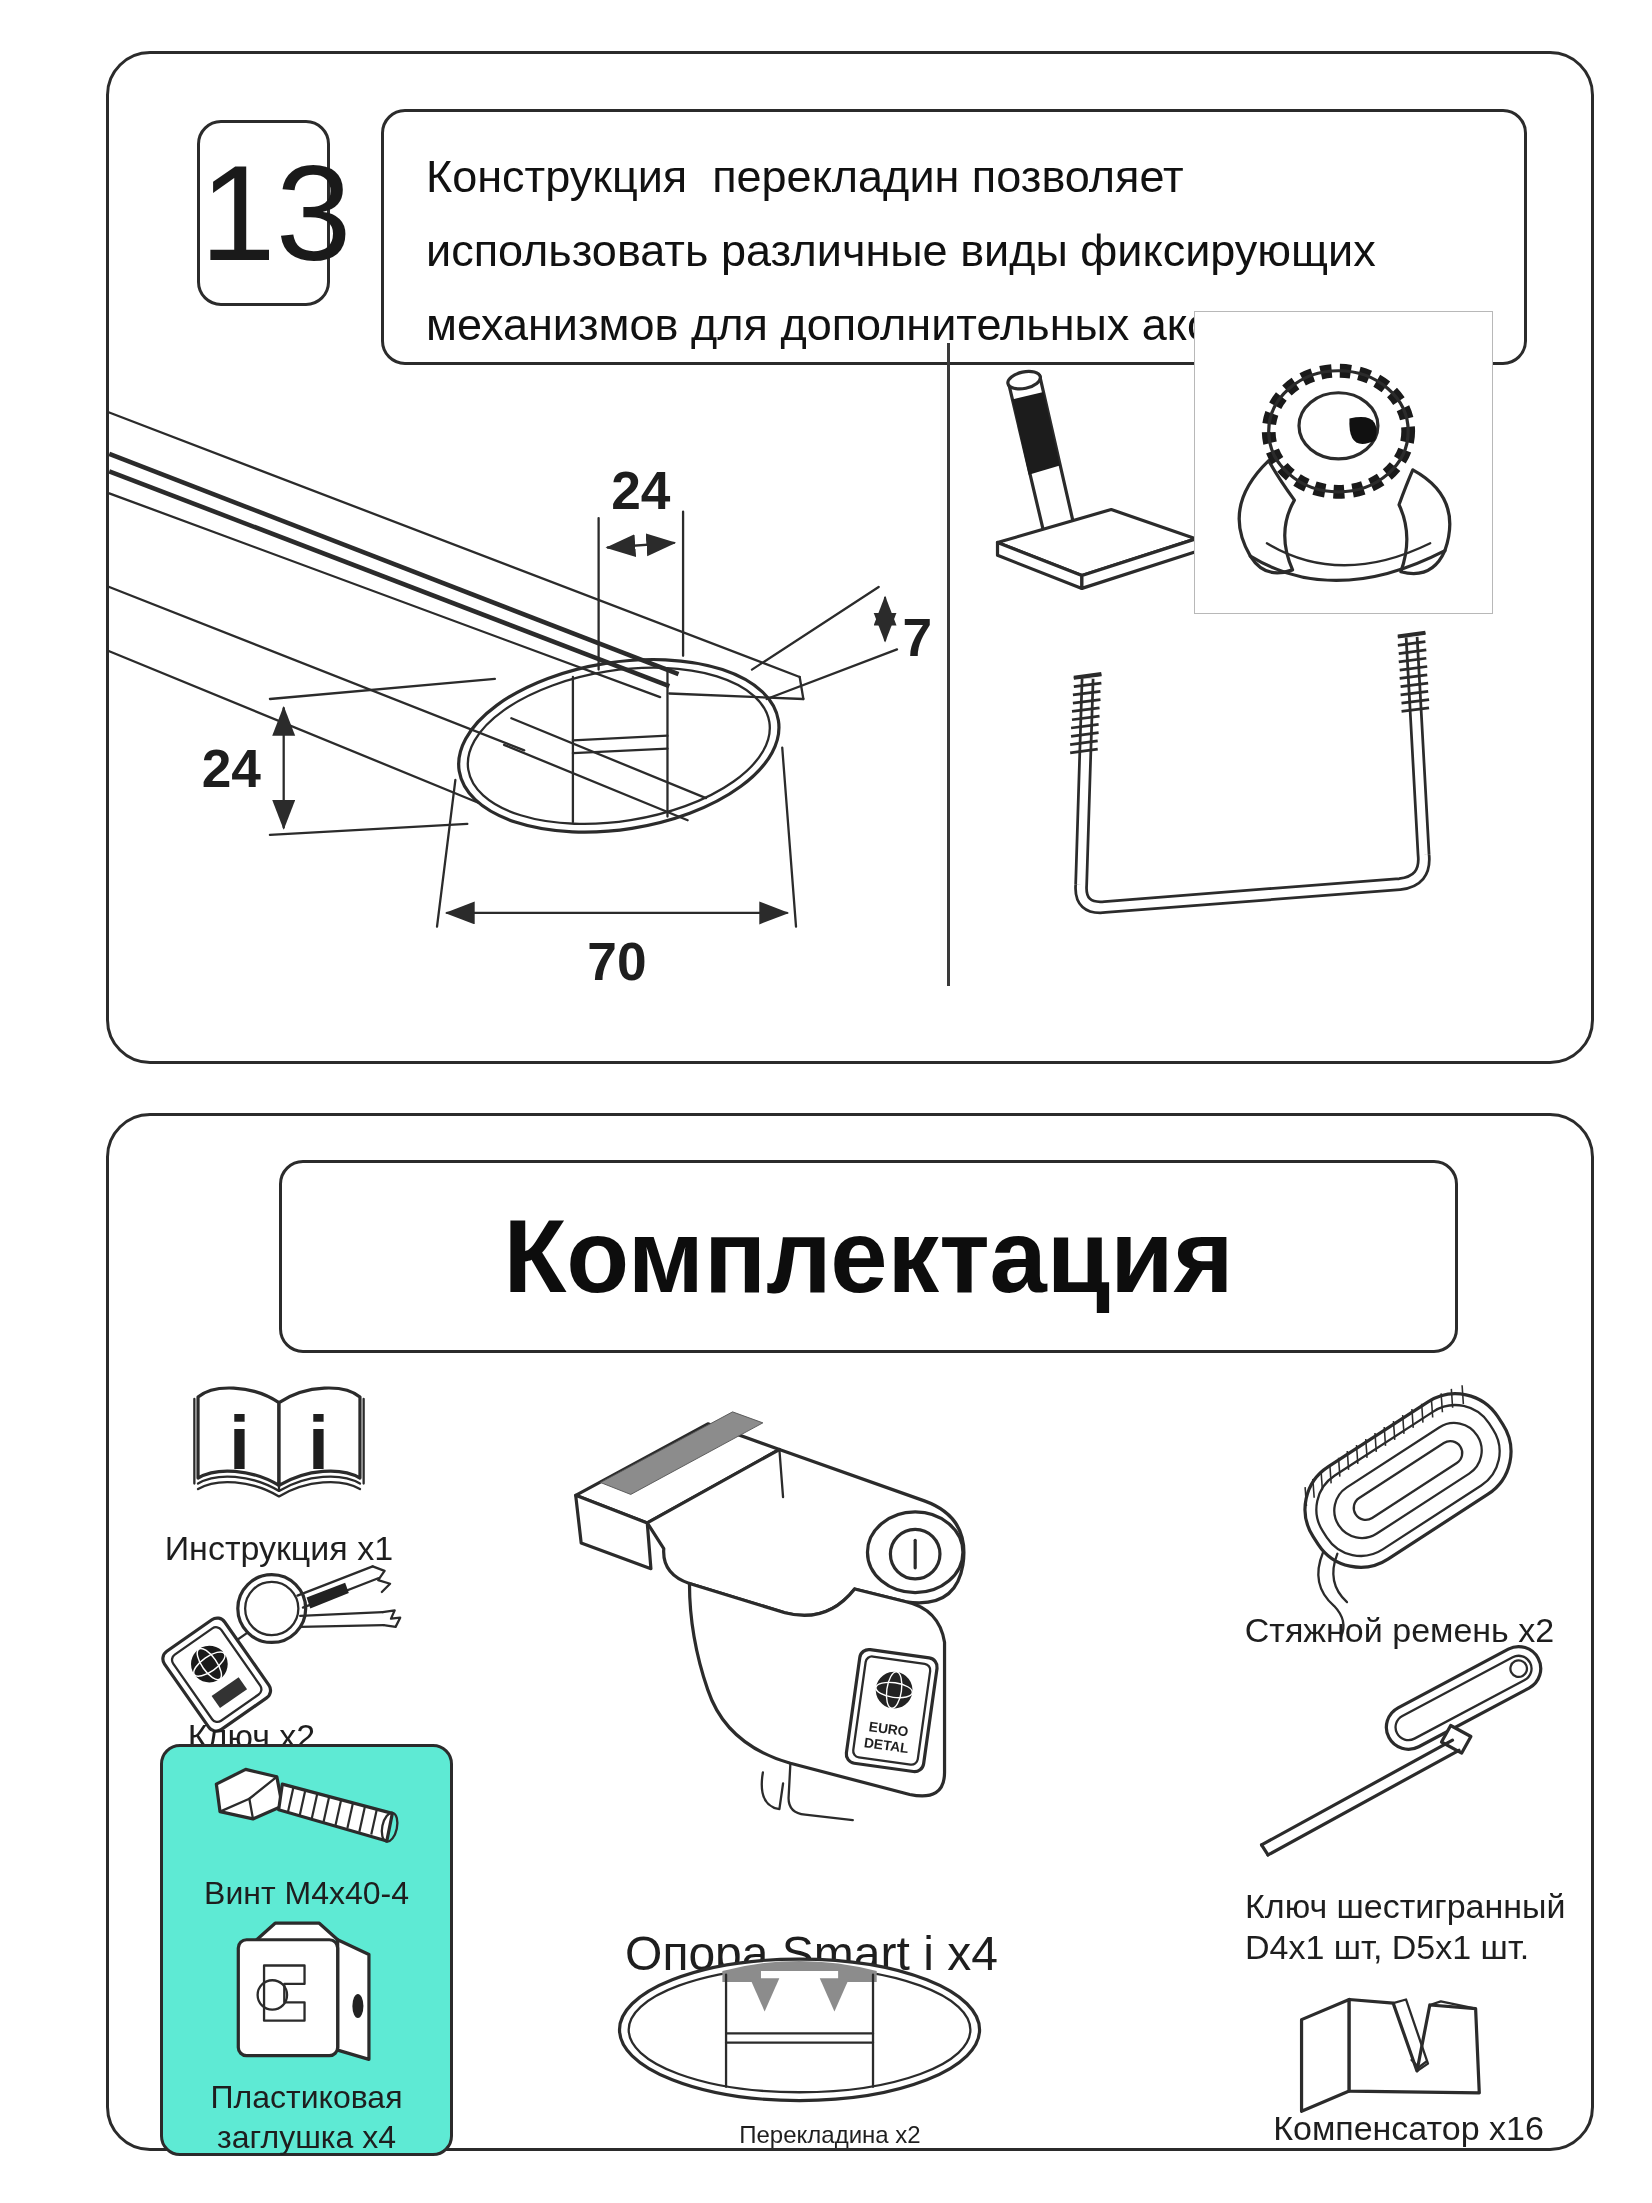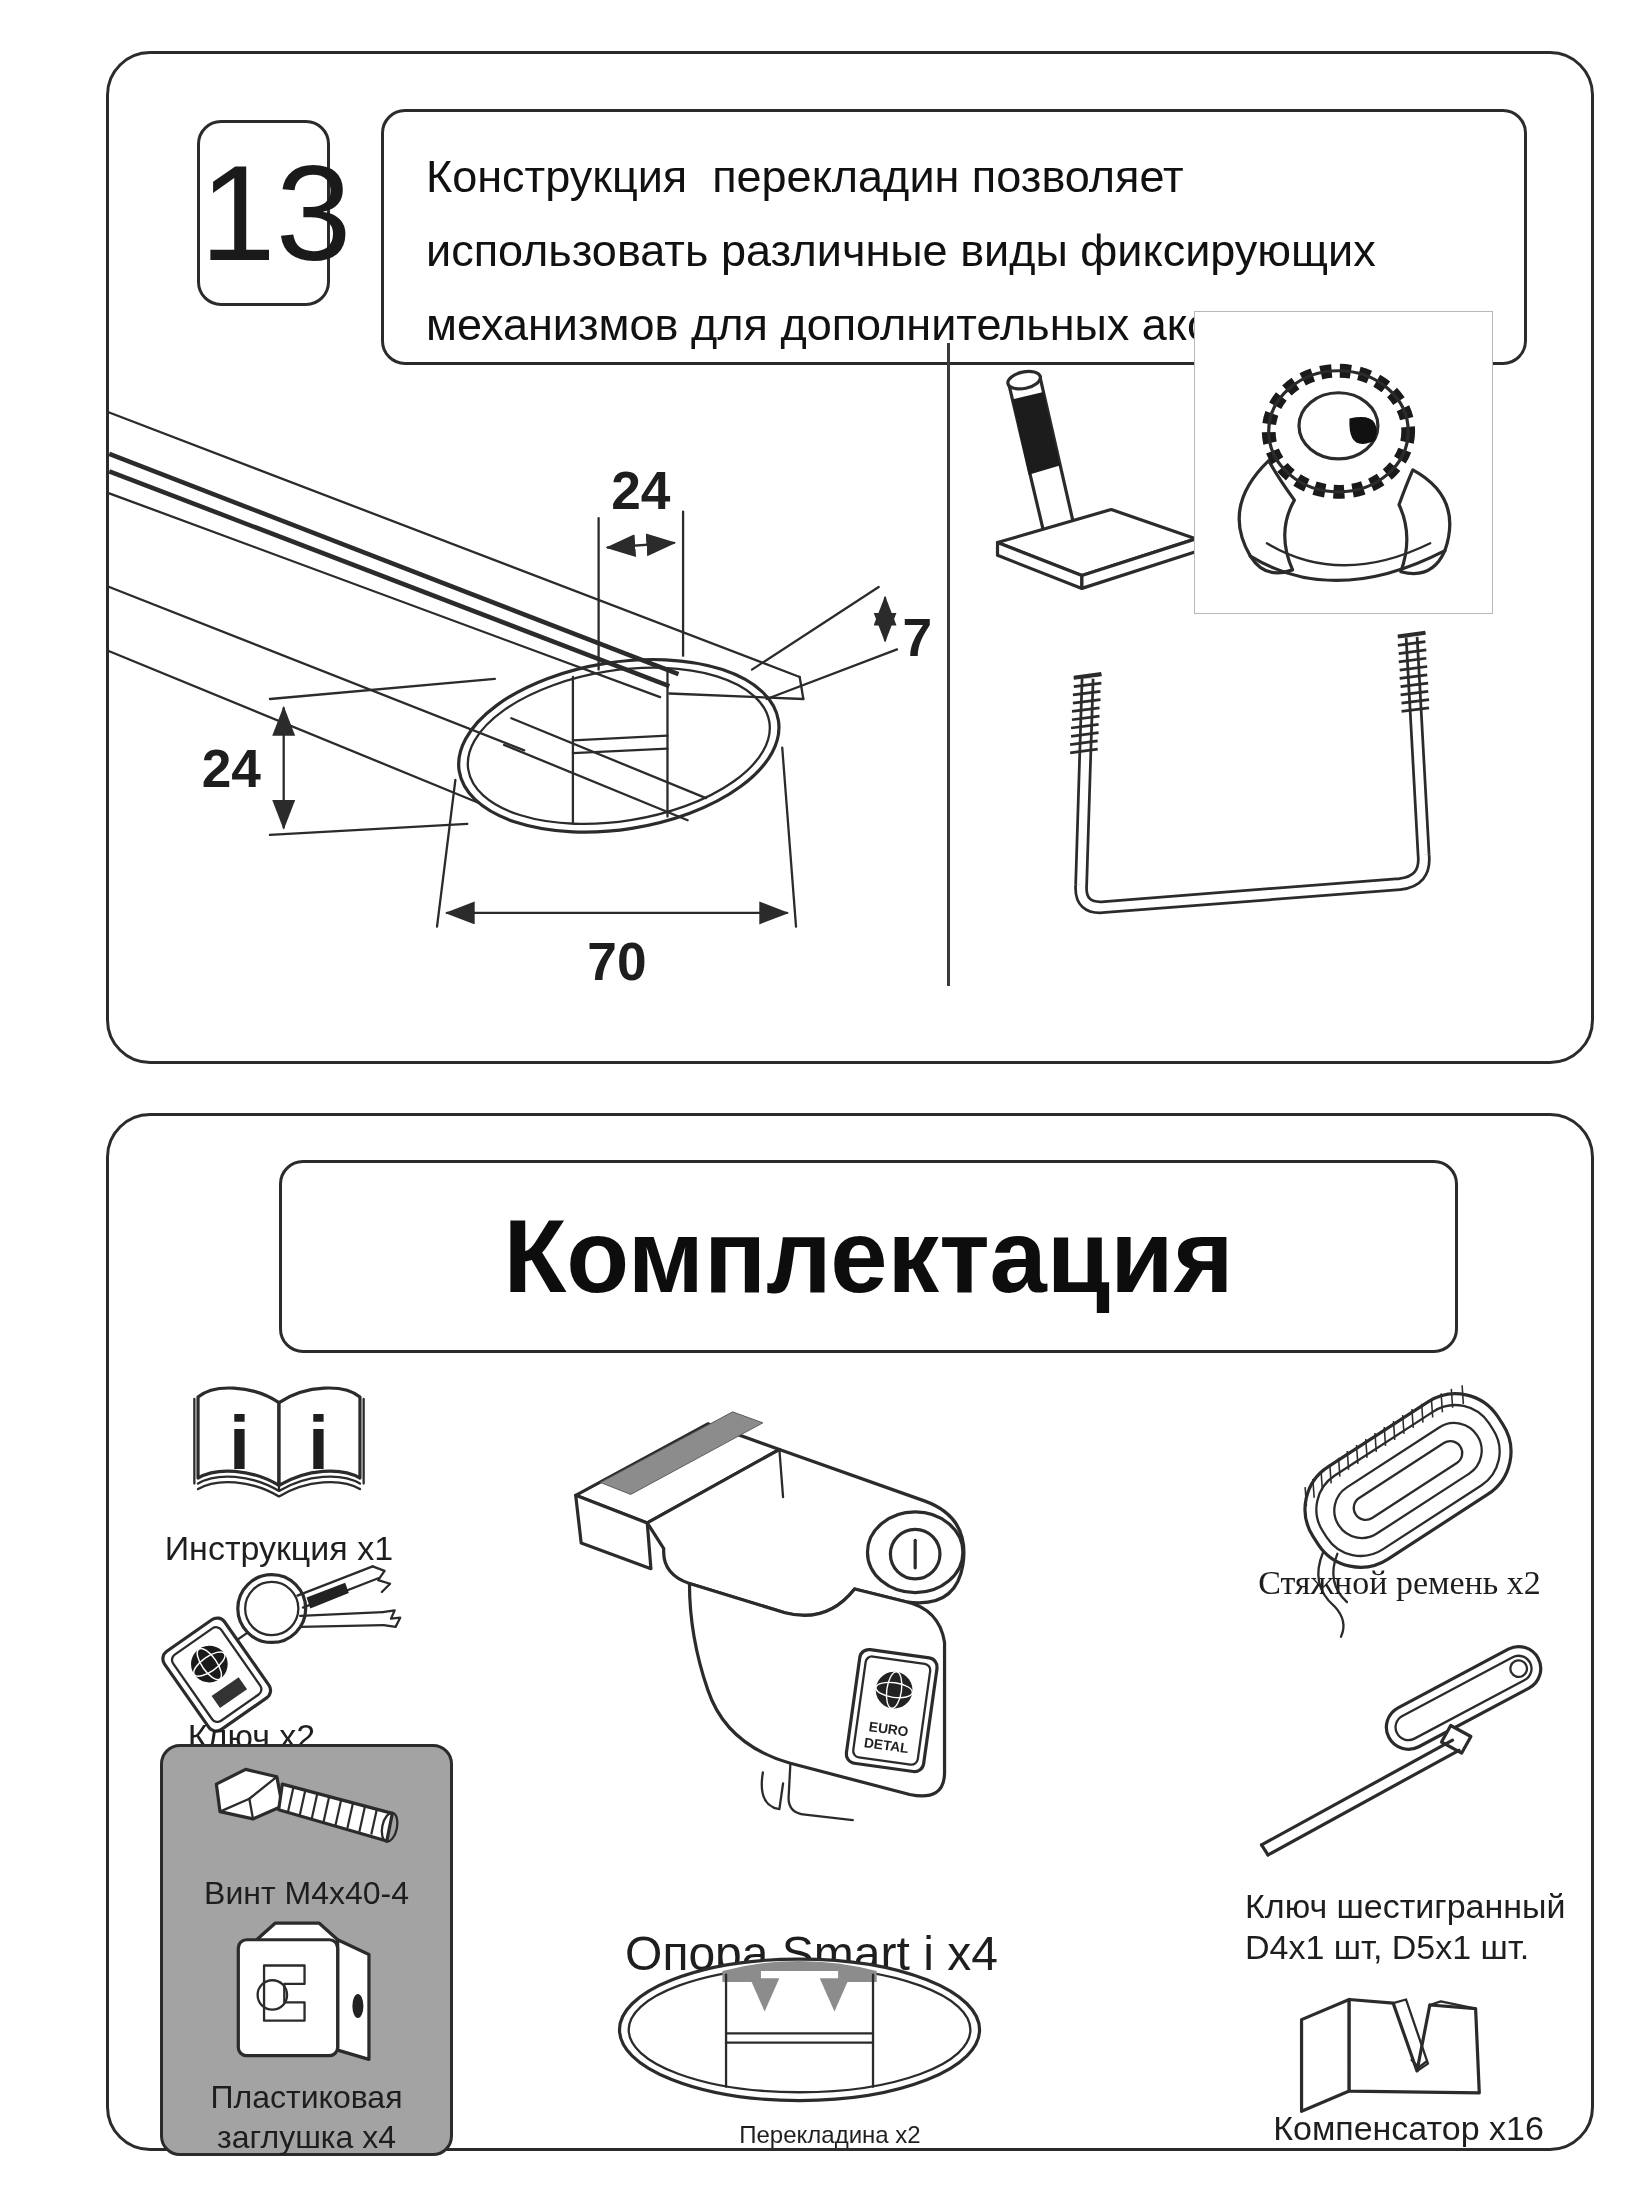--- a/index.html
+++ b/index.html
@@ -170,21 +170,21 @@
       <rect class="stroke3 wfill" x="12" y="78" width="80" height="104" rx="10"></rect>
       <rect class="stroke" x="20" y="86" width="64" height="88" rx="7"></rect>
       <circle cx="52" cy="116" r="20" fill="#1a1a1a"></circle>
       <ellipse cx="52" cy="116" rx="20" ry="8" fill="none" stroke="#fff" stroke-width="1.6"></ellipse>
       <ellipse cx="52" cy="116" rx="8" ry="20" fill="none" stroke="#fff" stroke-width="1.6"></ellipse>
       <rect x="34" y="146" width="36" height="16" fill="#333"></rect>
     </g>
   </svg>
   <div class="lbl" style="left:27.5px;top:592px;width:230px;">Ключ х2</div>
 
-  <div class="abs" style="left:51px;top:628px;width:287px;height:406px;border:3.2px solid #2b2b2b;border-radius:20px;background:#a3a3a3;">
+  <div class="abs" style="left:51px;top:628px;width:287px;height:406px;border:3.2px solid #2b2b2b;border-radius:20px;background:#5eead4;">
     <svg style="left:35px;top:14.7px;" width="220" height="101" viewBox="0 0 240 110">
       <polygon class="stroke3 wfill" points="20,24 52,8 86,16 92,48 60,62 24,54"></polygon>
       <polyline class="stroke" points="24,54 56,40 86,16"></polyline>
       <line class="stroke" x1="56" y1="40" x2="60" y2="62"></line>
       <path class="stroke3 wfill" d="M92,24 L212,56 L206,86 L88,52 Z"></path>
       <g stroke="#2b2b2b" stroke-width="2.4">
         <line x1="104" y1="28" x2="98" y2="55"></line>
           <line x1="117" y1="31" x2="111" y2="58"></line>
         <line x1="130" y1="35" x2="124" y2="62"></line>
           <line x1="143" y1="38" x2="137" y2="65"></line>
@@ -268,21 +268,21 @@
           <line x1="218" y1="53" x2="208" y2="71"></line>
         <line x1="230" y1="54" x2="220" y2="72"></line>
           <line x1="242" y1="55" x2="232" y2="73"></line>
         <line x1="254" y1="57" x2="244" y2="75"></line>
           <line x1="266" y1="60" x2="256" y2="78"></line>
       </g>
       <path class="stroke" d="M40,130 Q8,152 18,186 Q22,208 6,218"></path>
       <path class="stroke" d="M52,140 Q24,160 32,190"></path>
     </g>
   </svg>
-  <div class="lbl" style="left:1130px;top:438px;width:321px;font-family:Liberation Serif, serif;">Стяжной ремень х2</div>
+  <div class="lbl" style="left:1130px;top:486px;width:321px;">Стяжной ремень х2</div>
 
   <svg style="left:1125px;top:525px;" width="303" height="225" viewBox="0 0 330 245">
     <g transform="rotate(-28 250 62)">
       <rect class="stroke3 wfill" x="158" y="38" width="184" height="48" rx="24"></rect>
       <rect class="stroke" x="168" y="48" width="164" height="28" rx="14"></rect>
       <circle class="stroke" cx="318" cy="62" r="9"></circle>
     </g>
     <path class="stroke3 wfill" d="M236,92 L258,104 L248,122 L226,110 Z"></path>
     <line class="stroke3" x1="238" y1="108" x2="30" y2="222"></line>
     <line class="stroke3" x1="245" y1="119" x2="37" y2="233"></line>

